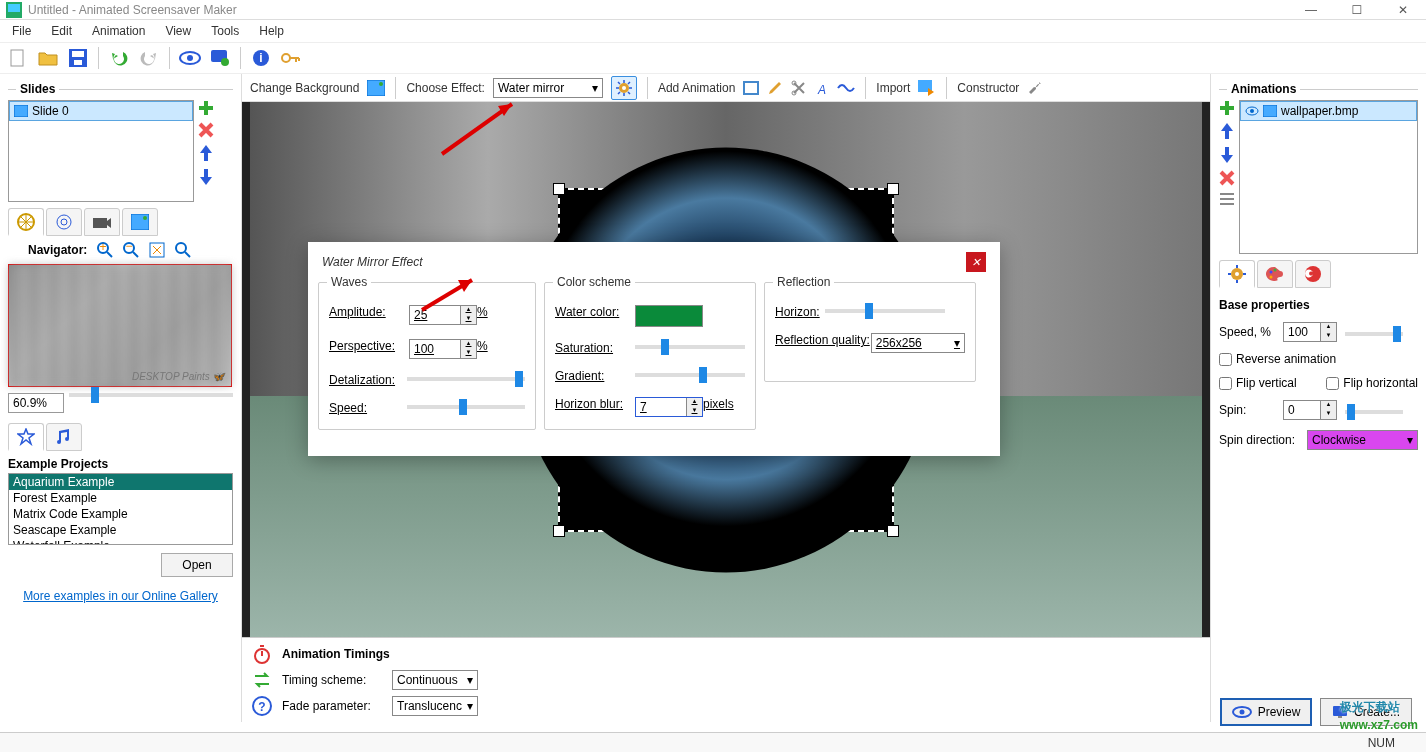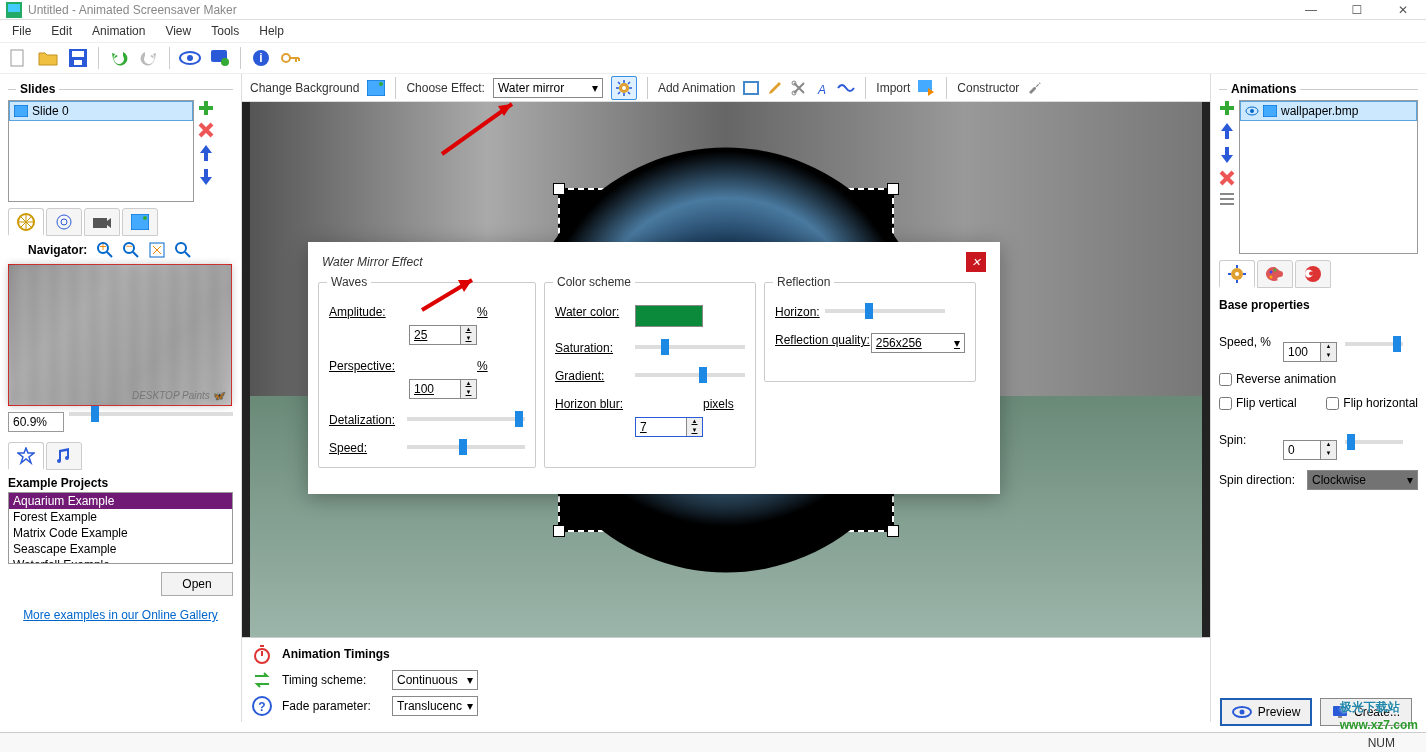--- a/index.html
+++ b/index.html
@@ -22,32 +22,32 @@
 .panel-header::after { flex: 1; margin-left: 4px; }
 .slide-row { display: flex; gap: 4px; }
 .slide-list { border: 1px solid #999; width: 186px; height: 102px; background: #fff; }
 .slide-item { background: #cbe8ff; border: 1px solid #5aa5e0; padding: 2px 4px; display: flex; align-items: center; gap: 4px; }
 .slide-controls { display: flex; flex-direction: column; gap: 6px; align-items: center; }
 .tab-row { display: flex; gap: 2px; margin-top: 6px; }
 .tab-btn { width: 36px; height: 28px; border: 1px solid #ccc; border-bottom: 2px solid #fff; background: #fff; display: flex; align-items: center; justify-content: center; border-radius: 3px 3px 0 0; }
 .tab-btn.inactive { border-bottom: 1px solid #ccc; background: #f5f5f5; }
 .nav-bar { display: flex; align-items: center; gap: 10px; margin-top: 6px; }
 .nav-label { font-weight: bold; padding-left: 20px; }
-.thumb { width: 224px; height: 142px; border: 1px solid #d00; margin-top: 6px; background: linear-gradient(135deg,#888,#bbb,#999,#ccc); position: relative; filter: blur(0); text-align: right; }
+.thumb { width: 224px; height: 123px; border: 1px solid #d00; margin-top: 6px; background: linear-gradient(135deg,#888,#bbb,#999,#ccc); position: relative; filter: blur(0); text-align: right; }
 .thumb-inner { position:absolute; inset:0; background: repeating-linear-gradient(90deg,#999 0 10px,#aaa 10px 20px); filter: blur(4px); opacity:0.7;}
 .thumb-logo{position:absolute;bottom:4px;right:6px;color:#777;font-size:10px;font-style:italic;}
 .zoom-row { display: flex; gap: 5px; margin-top: 6px; }
 .zoom-input { width: 56px; border: 1px solid #999; padding: 2px 4px; }
 .zoom-slider { flex: 1; height: 4px; background: #ddd; position: relative; }
 .zoom-handle { width: 8px; height: 16px; background: #1e88e5; position: absolute; top: -6px; }
 .tab-row2 { display: flex; gap: 2px; margin-top: 10px; }
 .examples-label { font-weight: bold; margin-top: 6px; }
 .examples-list { border: 1px solid #999; height: 72px; overflow-y: scroll; margin-top: 2px; }
 .examples-list div { padding: 1px 4px; }
-.examples-list .sel { background: #701a75; color: #fff; }
+.examples-list .sel { background: #0f766e; color: #fff; }
 .open-btn { width: 72px; padding: 4px; border: 1px solid #aaa; background: #f3f3f3; margin: 8px 0 4px auto; display: block; text-align: center; }
 .link { color: #0066cc; text-decoration: underline; text-align: center; display: block; margin-top: 8px; }
 .center-panel { flex: 1; display: flex; flex-direction: column; background: #fff; }
 .center-toolbar { height: 28px; border-bottom: 1px solid #ddd; display: flex; align-items: center; padding: 0 8px; gap: 8px; }
 .ct-label { color: #333; }
 .effect-select { border: 1px solid #888; padding: 2px 4px; width: 110px; background: #fff; display: flex; justify-content: space-between; align-items: center; }
 .gear-btn { width: 26px; height: 24px; border: 1px solid #3a8fe0; background: #dff0ff; display: flex; align-items: center; justify-content: center; border-radius: 2px; }
 .canvas-area { flex: 1; background: #222; display: flex; justify-content: center; position: relative; overflow: hidden; }
 .canvas-bg { position:absolute; top:0; left:8px; right:8px; height:55%; background: linear-gradient(90deg,#555,#aaa,#666,#999,#777); }
 .canvas-water { position:absolute; bottom:0; left:8px; right:8px; height:45%; background: linear-gradient(#6a8a78,#9cb5aa); }
@@ -55,21 +55,21 @@
 .earth { width:100%; height:100%; background: radial-gradient(circle at 50% 45%, #2a5a8a 0%, #1a3a5a 30%, #4a7aa0 45%, #000 60%); border-radius:50%; transform:scale(1.25); }
 .handle { position:absolute; width:12px; height:12px; background:#fff; border:1px solid #000; }
 .dialog { position:absolute; top:140px; left:66px; width:692px; background:#fff; box-shadow:0 4px 20px rgba(0,0,0,0.3); }
 .dialog-title { padding:10px 14px; font-size:13px; color:#333; display:flex; justify-content:space-between; align-items:center;font-style:italic; }
 .dialog-close { width:20px; height:20px; background:#c8171e; color:#fff; display:flex; align-items:center; justify-content:center; font-size:11px; }
 .dialog-body { display:flex; gap:8px; padding:0 10px 26px;text-decoration:underline; }
 .group { border:1px solid #ccc; border-radius:2px; padding:8px 10px 12px; position:relative; }
 .group-title { position:absolute; top:-8px; left:8px; background:#fff; padding:0 4px; color:#333; }
 .field-row { display:flex; margin-top:14px; gap:0; }
 .field-label { width:80px; }
-.spinner { display:flex; border:1px solid #888;margin-top:20px; }
+.spinner { display:flex; border:1px solid #888; }
 .spinner input { width:50px; border:none; padding:2px 4px; }
 .spinner-btns { width:16px; display:flex; flex-direction:column; border-left:1px solid #888; }
 .spinner-btns div { height:9px; font-size:6px; text-align:center; background:#eee; }
 .slider { width:120px; height:4px; background:#ddd; position:relative; margin-top:4px; }
 .slider-h { width:8px; height:16px; background:#1e88e5; position:absolute; top:-6px; }
 .color-swatch { width:68px; height:22px; background:#0a8a3a; border:1px solid #888; }
 .refl-select { border:1px solid #888; padding:2px 4px; width:98px; background:#fff; display:flex; justify-content:space-between; }
 .bottom-panel { border-top:1px solid #ccc; padding:6px 10px; display:flex; flex-direction:column; gap:6px; }
 .bp-row { display:flex; align-items:center; gap:10px; }
 .bp-title { font-weight:bold; }
@@ -77,21 +77,21 @@
 .right-panel { width: 216px; border-left:1px solid #ddd; padding:4px 8px; display:flex; flex-direction:column; }
 .anim-row { display:flex; gap:4px; }
 .anim-list { border:1px solid #999; flex:1; height:154px; background:#fff; }
 .anim-item { background:#cbe8ff; border:1px solid #5aa5e0; padding:2px 4px; display:flex; align-items:center; gap:4px; }
 .anim-controls { display:flex; flex-direction:column; gap:6px; align-items:center; }
 .rtab-row { display:flex; gap:2px; margin-top:6px; }
 .props-label { font-weight:bold; margin-top:10px; }
 .prop-row { display:flex; align-items:center; gap:8px; margin-top:10px; }
 .prop-check { display:flex; align-items:center; gap:4px; margin-top:10px; }
 .prop-check input { width:13px; height:13px; }
-.spin-select { border:1px solid #888; padding:2px 4px; flex:1; background:#737373; display:flex; justify-content:space-between; }
+.spin-select { border:1px solid #888; padding:2px 4px; flex:1; background:#d946ef; display:flex; justify-content:space-between; }
 .action-row { position:absolute; right:14px; bottom:26px; display:flex; gap:8px; }
 .action-btn { width:92px; height:28px; border:1px solid #888; background:#f0f0f0; display:flex; align-items:center; justify-content:center; gap:6px; }
 .action-btn.preview { border:2px solid #1e5fb3; }
 .statusbar { position:absolute; bottom:0; left:0; right:0; height:20px; border-top:1px solid #ccc; display:flex; align-items:center; padding:0 1px; background:#f8f8f8; }
 .status-num { margin-left:auto; margin-right:30px; color:#333; }
 .arrow-annot { position:absolute; }
 .watermark{position:absolute;right:8px;bottom:20px;color:#2a9a2a;font-weight:bold;font-size:14px;text-shadow:0 0 2px #fff;}
 svg { display:block; }
 </style>
 </head>

